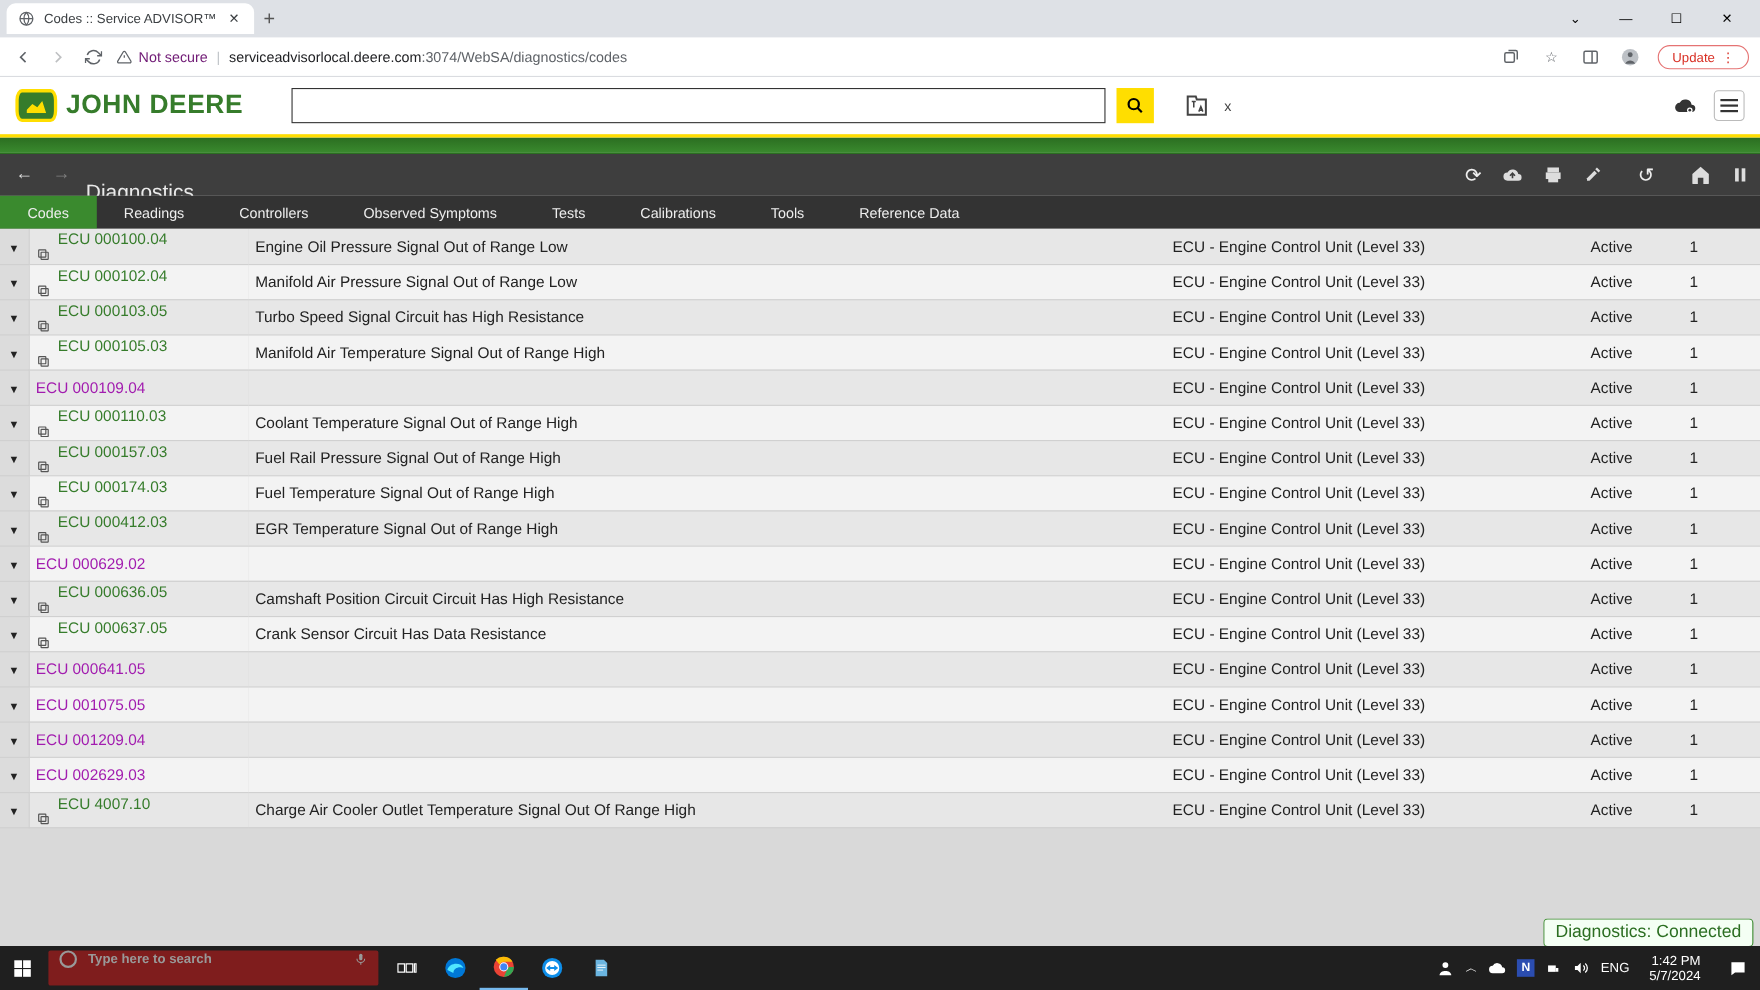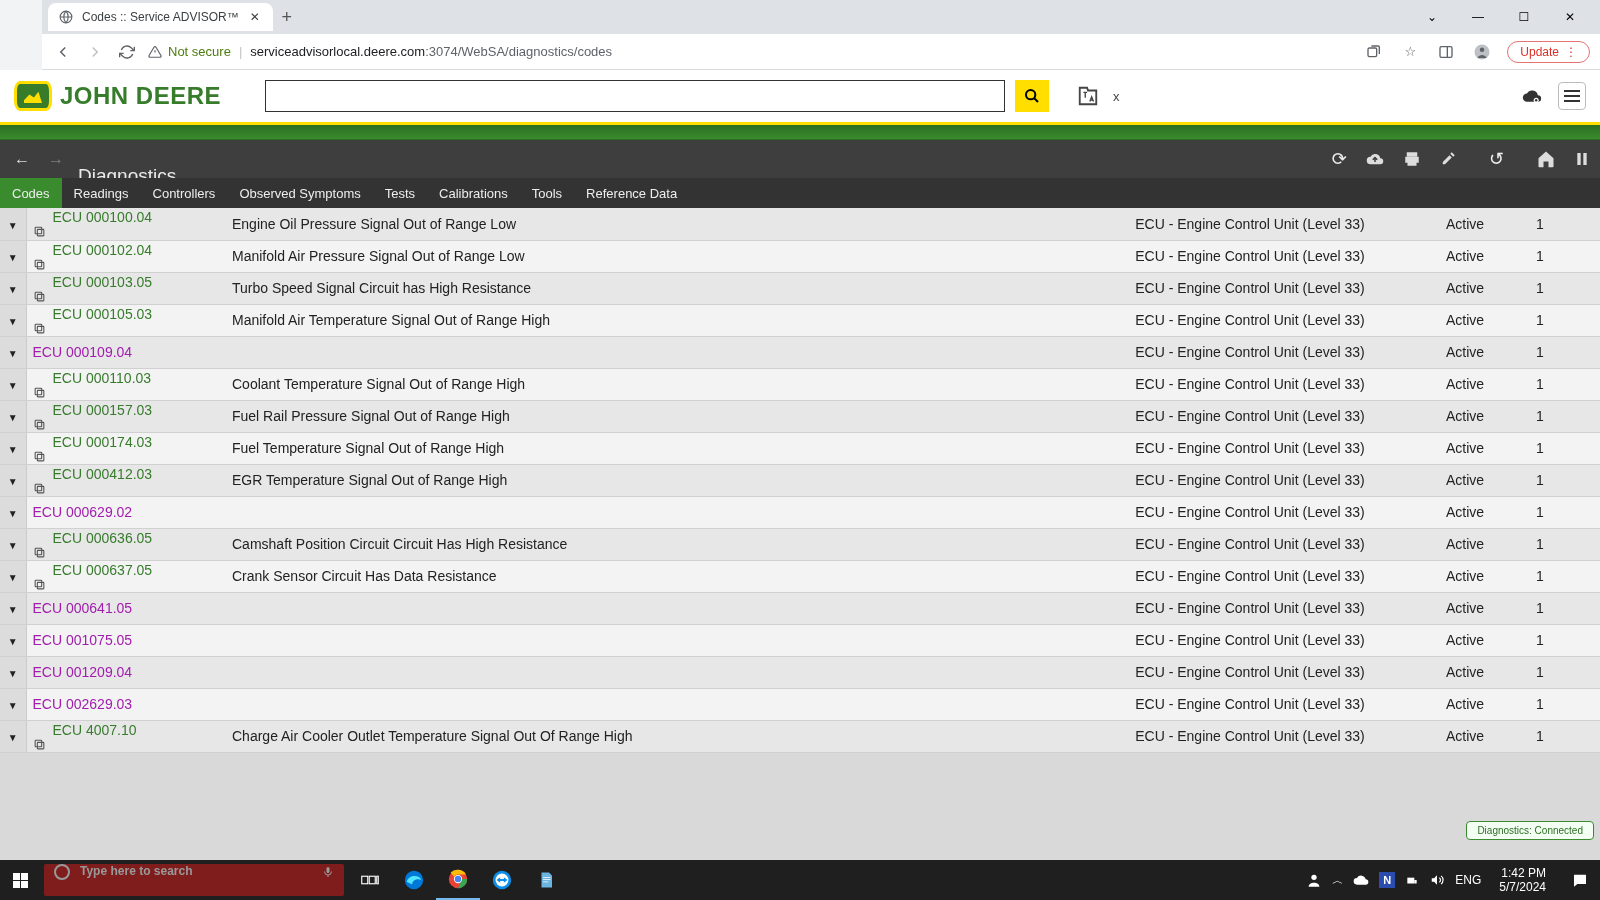--- a/index.html
+++ b/index.html
@@ -1,32 +1,32 @@
 <!DOCTYPE html>
 <html><head>
 <meta charset="utf-8">
 <style>
   * { box-sizing: border-box; margin: 0; padding: 0; }
   body { font-family: "Segoe UI", Arial, sans-serif; font-size: 13px; background: #f1f3f4; height: 100vh; overflow: hidden; display: flex; flex-direction: column; }
   
   
-  .browser-top { background: #dee1e6; margin-left: 42px; }
+  .browser-top { background: #dee1e6; }
   .tabstrip { display: flex; align-items: center; height: 34px; padding: 0 6px; }
   .tab { display: flex; align-items: center; gap: 8px; background: #fff; border-radius: 8px 8px 0 0; padding: 6px 10px; min-width: 220px; font-size: 12px; color: #3c4043; }
   .tab .favicon { width: 16px; height: 16px; display: flex; align-items: center; justify-content: center; }
   .tab .title { flex: 1; white-space: nowrap; overflow: hidden; text-overflow: ellipsis; }
   .tab .close { width: 16px; text-align: center; cursor: pointer; }
   .newtab { width: 28px; height: 28px; display: flex; align-items: center; justify-content: center; font-size: 18px; color: #555; cursor: pointer; }
   .winctrls { margin-left: auto; display: flex; gap: 18px; padding-right: 10px; }
   .winctrls span { width: 28px; text-align: center; cursor: pointer; font-size: 12px; }
   
   .addrbar { display: flex; align-items: center; gap: 10px; background: #fff; height: 36px; padding: 0 10px; border-bottom: 1px solid #dadce0; }
   .navbtn { width: 22px; height: 22px; display: flex; align-items: center; justify-content: center; color: #5f6368; cursor: pointer; }
   .urlbox { display: flex; align-items: center; flex: 1; gap: 8px; font-size: 13px; color: #5f6368; }
-  .notsecure { color: #4d7c0f; display: flex; align-items: center; gap:6px;}
+  .notsecure { color: #701a75; display: flex; align-items: center; gap:6px;}
   .url { color: #202124; }
   .url .host { color: #202124; }
   .url .path { color: #5f6368; }
   .addrbar .right { display: flex; align-items: center; gap: 14px; }
   .update-btn { border: 1px solid #e57373; color: #d93025; border-radius: 20px; padding: 3px 12px; font-size: 12px; display:flex; align-items:center; gap:6px; cursor:pointer;}
   
   
   .app-header { background: #fff; display: flex; align-items: center; padding: 10px 14px; gap: 14px; }
   .logo { display: flex; align-items: center; gap: 8px; }
   .logo-mark { width: 38px; height: 30px; background: #367C2B; border-radius: 6px/10px; position:relative; display:flex; align-items:center; justify-content:center; border:3px solid #FFDE00;}
@@ -43,41 +43,41 @@
   
   .green-strip { height: 18px; background: linear-gradient(#2b6e21,#3a8a2e); border-top: 3px solid #FFDE00; border-bottom:1px solid #2b6e21; }
   
   .subheader { background:#3e3e3e; color:#eee; display:flex; align-items:center; height:38px; padding:0 10px; gap:10px;}
   .subheader .navbtn2 { width:24px; text-align:center; color:#ddd; cursor:pointer; font-size:16px;}
   .subheader .title { font-size:19px; font-weight:400; color:#eaeaea;margin-top:34px;}
   .subheader .tools { margin-left:auto; display:flex; gap:18px; align-items:center;}
   .subheader .tools span{ cursor:pointer; font-size:18px;}
   
   .menubar { background:#333; color:#eee; display:flex; height:30px; align-items:stretch;}
-  .menubar .mi { padding:0 12px; display:flex; align-items:center; font-size:13px; cursor:pointer;}
+  .menubar .mi { padding:0 25px; display:flex; align-items:center; font-size:13px; cursor:pointer;}
   .menubar .mi.active { background:#3a8a2e;}
   
   .table-wrap { flex:1; overflow-y:auto; background:#d9d9d9;}
   table { width:100%; border-collapse:collapse; font-size:14px;}
   tr { height:32px;}
   tr:nth-child(odd) td { background:#e7e7e7;}
   tr:nth-child(even) td { background:#f3f3f3;}
   td { padding:0 6px; border-bottom:1px solid #d0d0d0; color:#222; white-space:nowrap;}
   td.exp { width:26px; text-align:center; border-right:1px solid #ccc; cursor:pointer; background:#dcdcdc !important;}
   td.code { width:200px; }
   td.code .link { color:#367C2B; cursor:pointer; text-decoration:none;margin-left:20px;}
   td.code .plain { color:#a21caf;}
   td.code .copy { margin-left:6px; color:#555; cursor:pointer; font-size:13px;}
   td.desc { }
-  td.ctrl { width:380px;text-align:center;}
+  td.ctrl { width:380px;}
   td.status { width:90px;}
   td.count { width:70px;}
   .exp-caret{ font-size:10px; }
   
-  .status-badge { position: fixed; right: 6px; bottom: 60px; background:#f4fff4; border:1px solid #3a8a2e; color:#2b6e21; font-size:10px; padding:3px 10px; border-radius:4px;}
+  .status-badge { position: fixed; right: 6px; bottom: 39px; background:#f4fff4; border:1px solid #3a8a2e; color:#2b6e21; font-size:16px; padding:3px 10px; border-radius:4px;}
   
   
   .taskbar { height: 40px; background:#1f1f1f; color:#fff; display:flex; align-items:center; font-size:12px; position:relative;}
   .taskbar .start { width:40px; height:40px; display:flex; align-items:center; justify-content:center; cursor:pointer;}
   .win-logo { display:grid; grid-template-columns:7px 7px; grid-template-rows:7px 7px; gap:1px;}
   .win-logo span{background:#fff;}
   .taskbar .search { background:#7f1d1d; height:32px; width:300px; margin:0 4px; display:flex; align-items:flex-start; gap:10px; padding:0 10px; color:#999; border-radius:2px;font-weight:bold;}
   .taskbar .search .circle{width:16px;height:16px;border:2px solid #999;border-radius:50%;}
   .taskbar .apps { display:flex; align-items:center; height:100%;}
   .taskbar .apps .app{width:44px; height:40px; display:flex; align-items:center; justify-content:center; cursor:pointer;}

